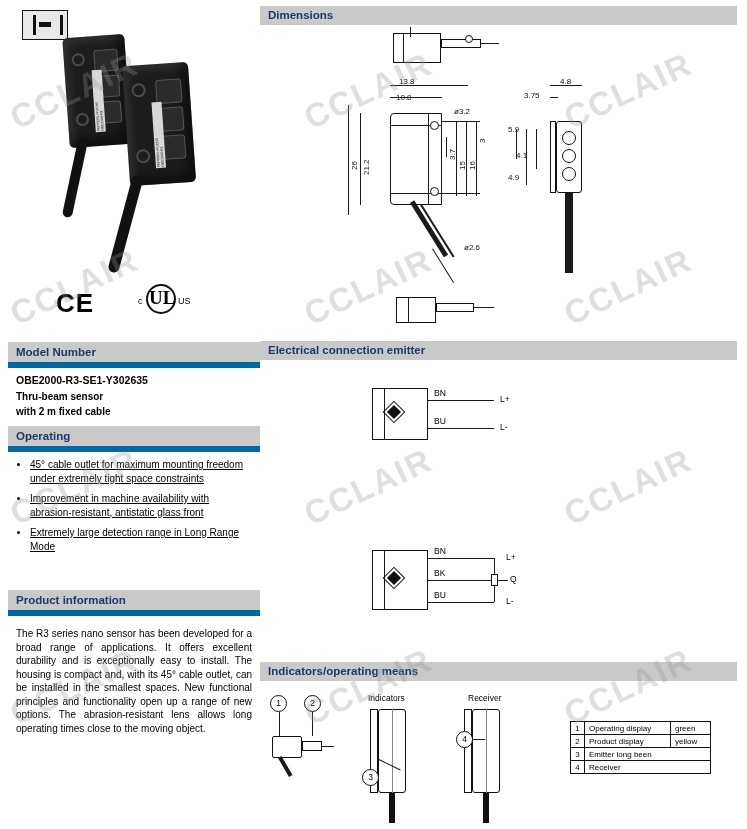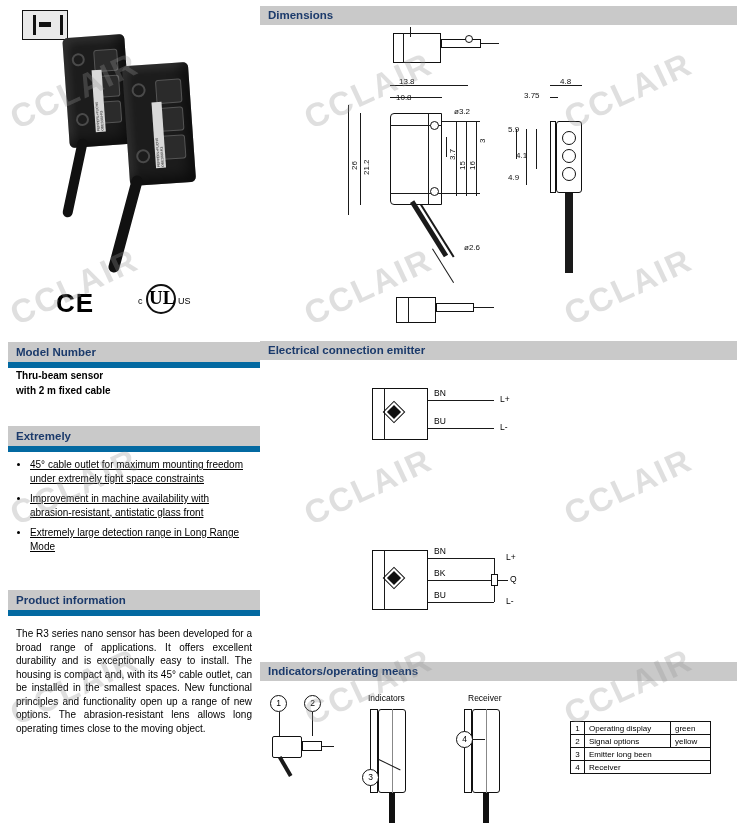--- a/index.html
+++ b/index.html
@@ -146,26 +146,27 @@
       <div style="position:absolute; left:130px; top:278px;">
         <span style="position:absolute; left:0; top:12px; font-size:9px;">c</span>
         <div style="position:absolute; left:8px; top:0; width:30px; height:30px; border:2.5px solid #111; border-radius:50%;"></div>
         <span style="position:absolute; left:11px; top:3px; font-size:19px; font-weight:bold; font-family:'Liberation Serif',serif;">UL</span>
         <span style="position:absolute; left:40px; top:12px; font-size:9px;">US</span>
       </div>
     </div>
 
     <div class="left-block" style="top:342px;">
       <div class="sec-head">Model Number</div>
+      <div class="model-num">OBE2000-R3-SE1-Y302635</div>
       <div class="model-desc">Thru-beam sensor</div>
       <div class="model-desc">with 2 m fixed cable</div>
     </div>
 
     <div class="left-block" style="top:426px;">
-      <div class="sec-head">Extremely</div>
+      <div class="sec-head">Operating</div>
       <ul class="feat">
         <li>45° cable outlet for maximum mounting freedom under extremely tight space constraints</li>
         <li>Improvement in machine availability with abrasion-resistant, antistatic glass front</li>
         <li>Extremely large detection range in Long Range Mode</li>
       </ul>
     </div>
 
     <div class="left-block prodinfo" style="top:590px;">
       <div class="sec-head">Product information</div>
       <p>The R3 series nano sensor has been developed for a broad range of applications. It offers excellent durability and is exceptionally easy to install. The housing is compact and, with its 45° cable outlet, can be installed in the smallest spaces. New functional principles and functionality open up a range of new options. The abrasion-resistant lens allows long operating times close to the moving object.</p>
@@ -305,21 +306,21 @@
 
       <table class="ind-table" style="left:310px; top:40px;">
         <tbody>
             <tr>
           <td class="num">1</td>
           <td class="desc">Operating display</td>
           <td class="col">green</td>
         </tr>
         <tr>
           <td class="num">2</td>
-          <td class="desc">Signal options</td>
+          <td class="desc">Product display</td>
           <td class="col">yellow</td>
         </tr>
         <tr>
           <td class="num">3</td>
           <td class="desc" colspan="2">Emitter long been</td>
         </tr>
         <tr>
           <td class="num">4</td>
           <td class="desc" colspan="2">Receiver</td>
         </tr>

